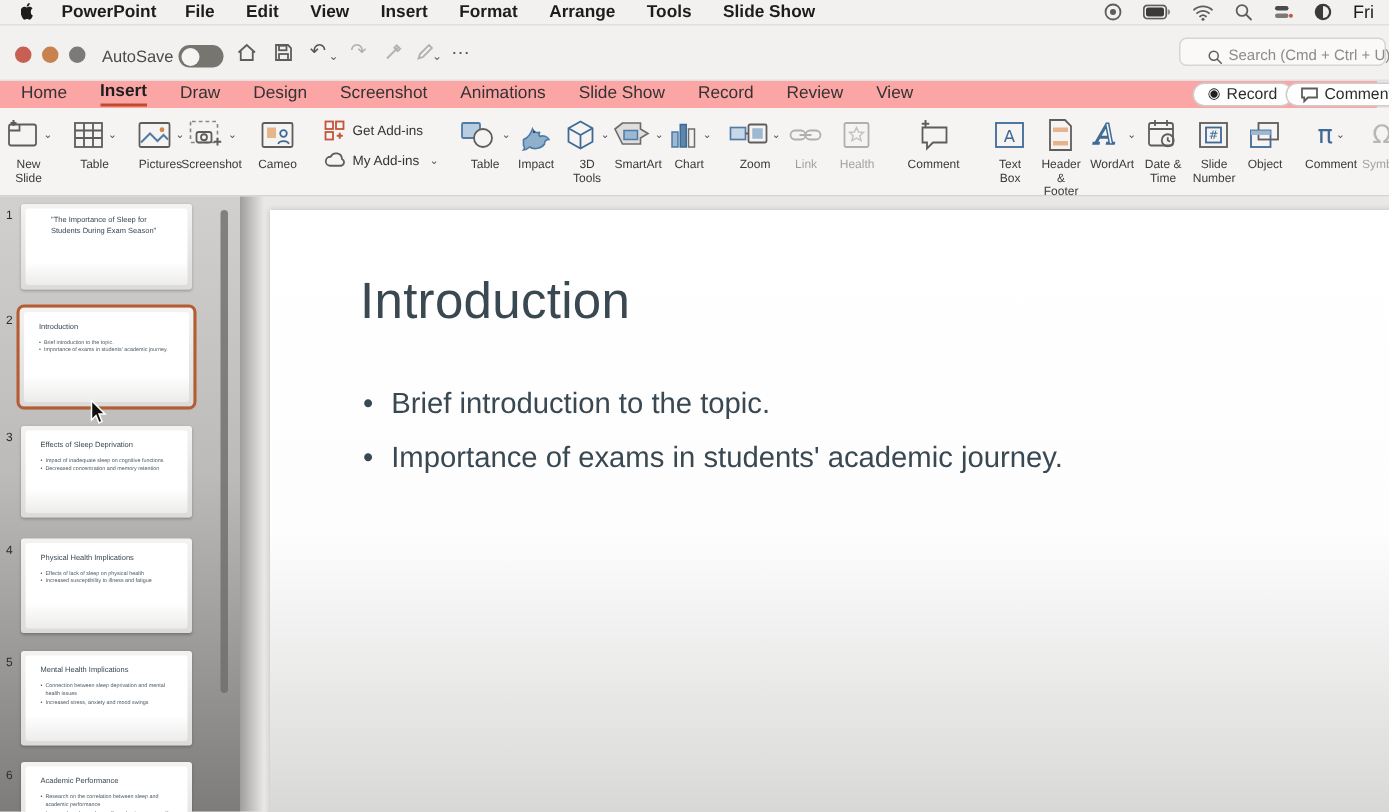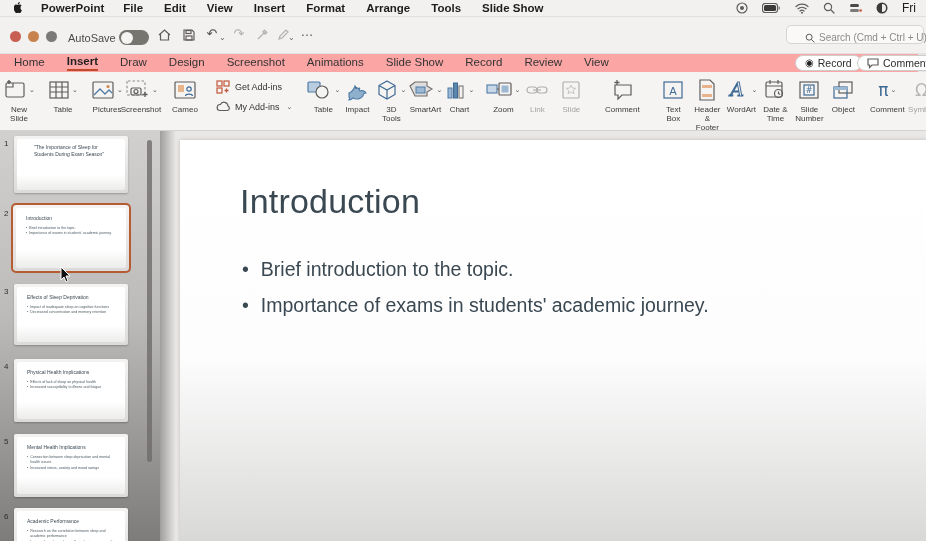--- a/index.html
+++ b/index.html
@@ -422,21 +422,21 @@
 
   <div class="rbtn disabled" data-name="action-button">
     <div class="icon-row">
       <span class="ricon" data-name="action-icon">
         <svg width="20" height="20" viewBox="0 0 20 20">
             <rect x="2" y="2" width="16" height="16" rx="1" class="st"></rect>
             <path d="M10 5l1.4 3 3.3.3-2.5 2.2.8 3.2L10 12l-3 1.7.8-3.2L5.3 8.3l3.3-.3z" fill="none" stroke="#8a8886" stroke-width="1"></path>
           </svg>
       </span>
     </div>
-    <div class="rlabel" data-name="action-label">Slide</div>
+    <div class="rlabel" data-name="action-label">Health</div>
   </div>
 
   <div class="rsep" data-name="ribbon-separator"></div>
 
   <div class="rbtn" data-name="comment-button" style="min-width:44px">
     <div class="icon-row">
       <span class="ricon" data-name="new-comment-icon">
         <svg width="24" height="22" viewBox="0 0 24 22">
             <path d="M5 6h16v10h-9l-4 4v-4H5z" class="st"></path>
             <path d="M7 1v5M4.5 3.5h5" stroke="#5f5d5b" stroke-width="1.3"></path>

